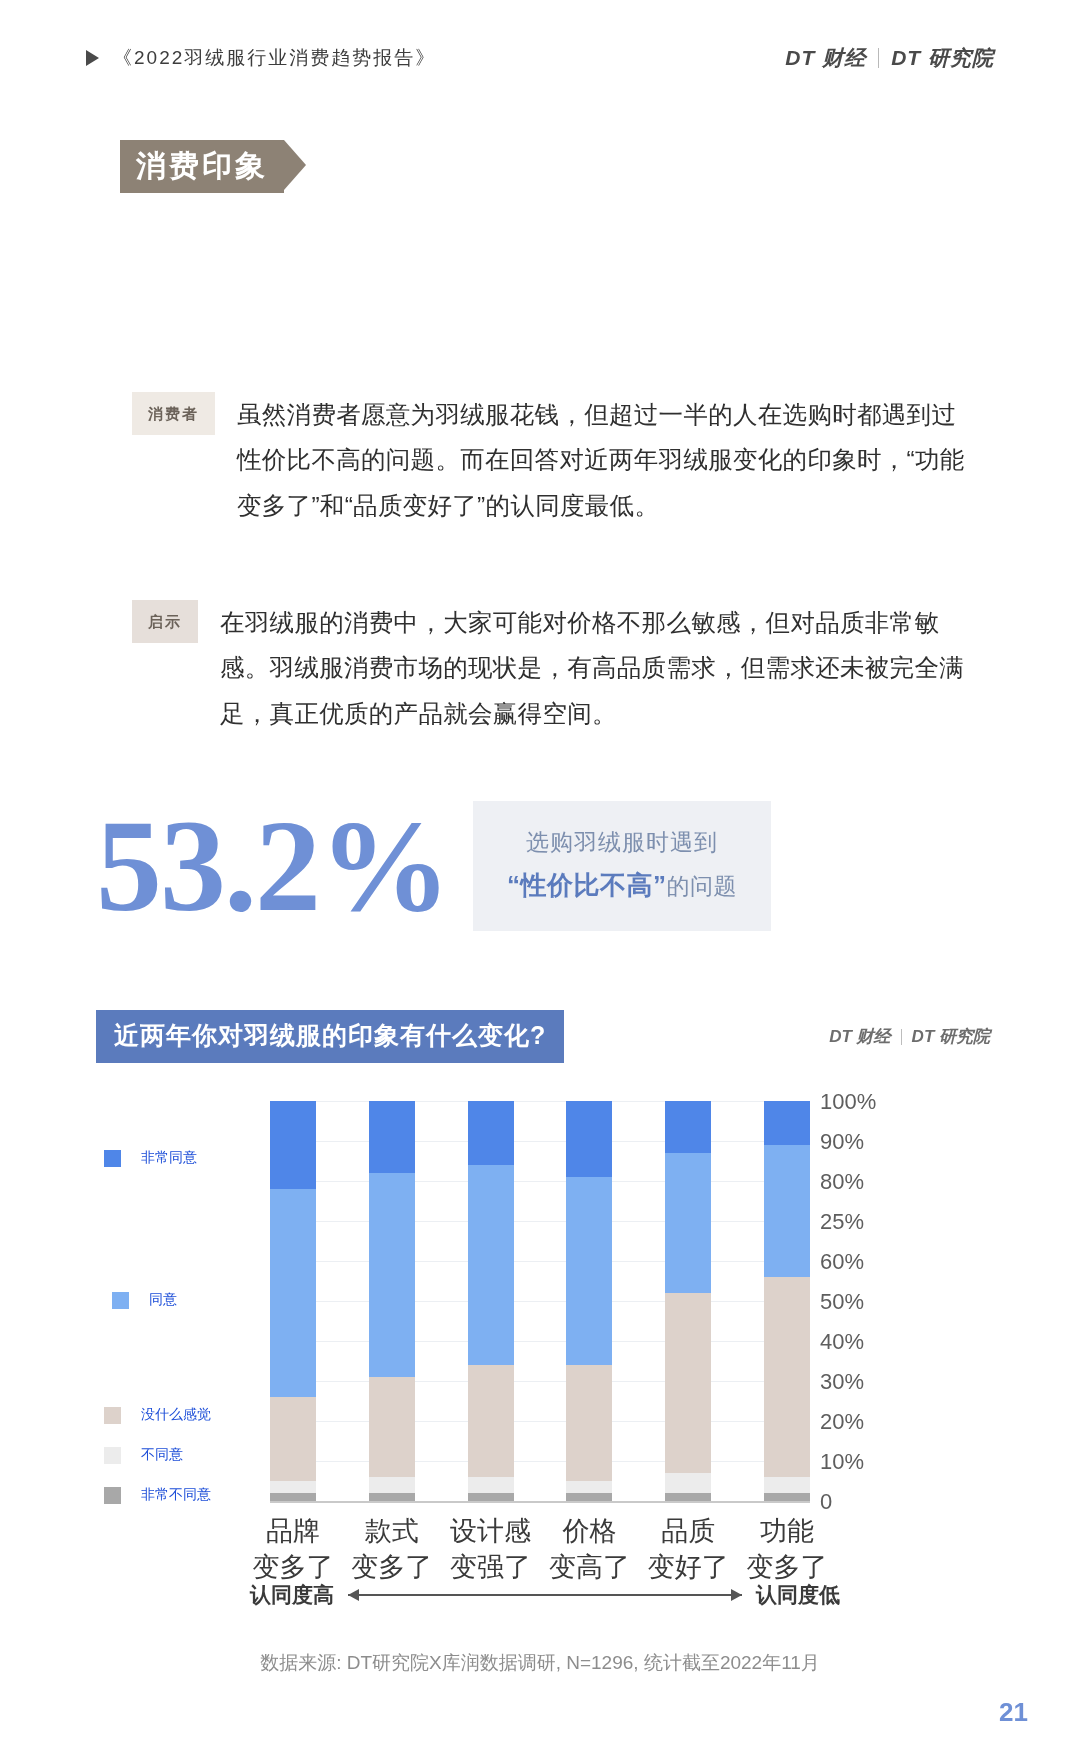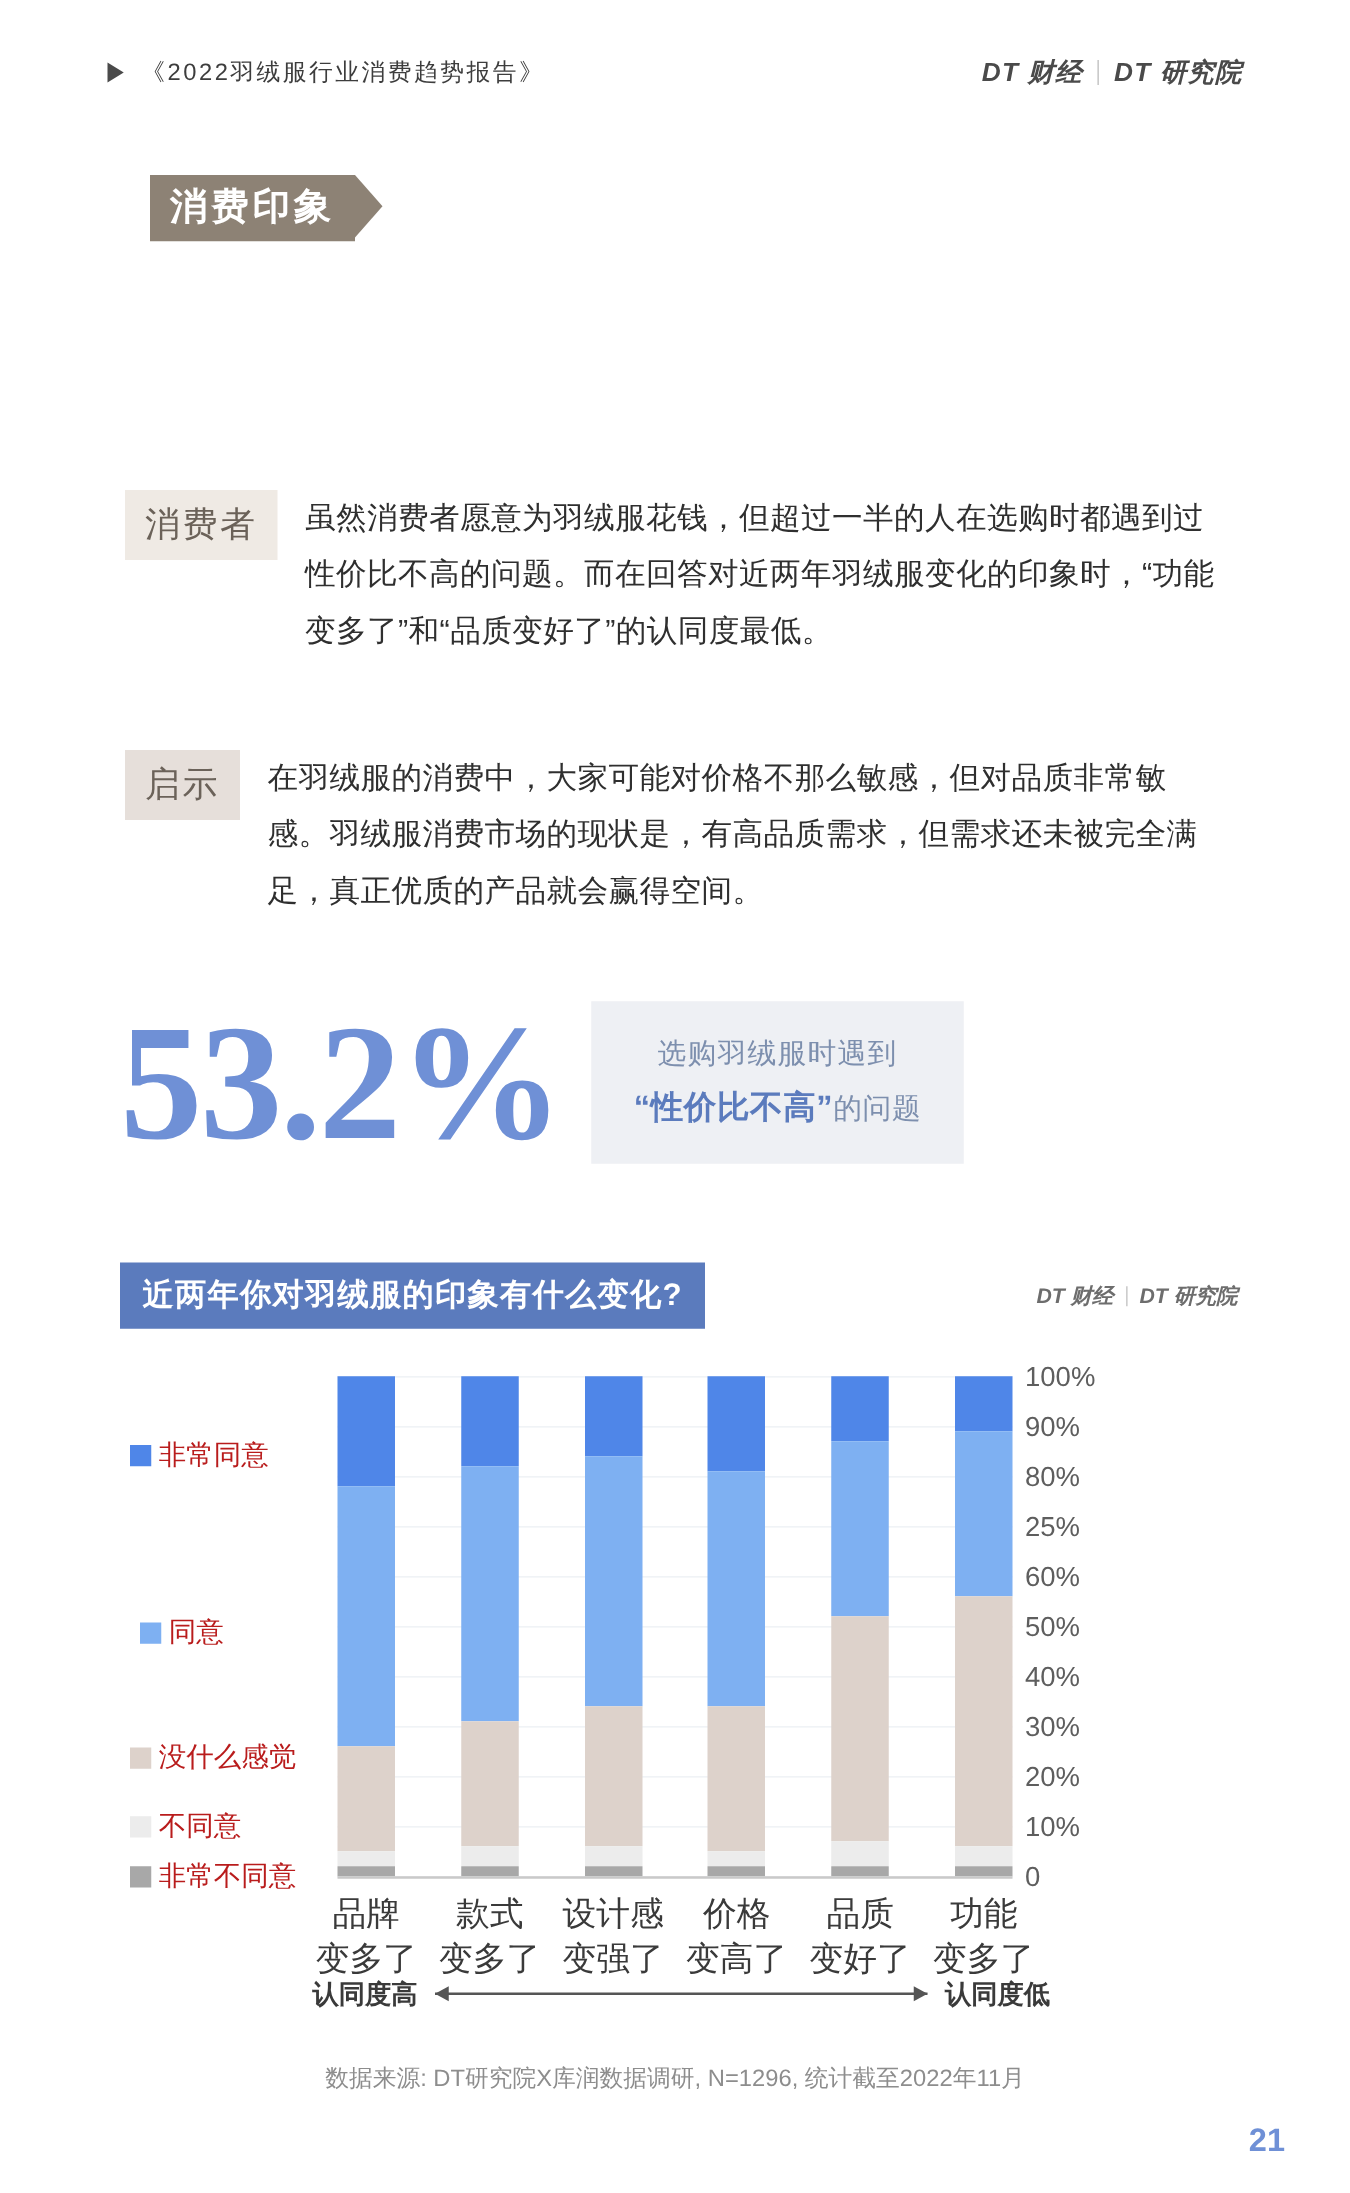--- a/index.html
+++ b/index.html
@@ -91,25 +91,26 @@
   .para-block { position: absolute; left: 100px; width: 880px; }
   .para-row {
     display: flex;
     align-items: flex-start;
     gap: 22px;
   }
   .tag {
     flex: 0 0 auto;
     background: #efeae4;
     color: #6b6259;
-    font-size: 28px;
-    font-weight: normal;
+    font-size: 15px;
+    font-weight: bold;
     letter-spacing: 2px;
     padding: 14px 16px;
     line-height: 1;
+    margin-left: 32px;
   }
   .tag.alt { background: #e6dfda; }
   .para-text {
     font-size: 24.5px;
     line-height: 1.85;
     color: #2f2f2f;
     letter-spacing: 0.3px;
     flex: 1;
   }
 
@@ -248,22 +249,22 @@
     text-align: center;
     font-size: 27px;
     line-height: 1.35;
     color: #3a3a3a;
   }
 
   
   .legend { position: absolute; left: 104px; top: 0; width: 170px; height: 400px; }
   .leg-item {
     position: absolute;
-    display: flex; align-items: center; gap: 6px;
-    font-size: 22px; color: #b91c1c;
+    display: flex; align-items: center; gap: 20px;
+    font-size: 14px; color: #1d4ed8;
     white-space: nowrap;
   }
   .leg-swatch { width: 17px; height: 17px; display: inline-block; }
 
   
   .axis-note {
     position: absolute;
     top: 480px;
     left: 250px;
     width: 590px;
@@ -466,21 +467,21 @@
       </div>
     <div class="legend" id="legend">
         <div class="leg-item" style="top: 48px; left: 0px;">
           <span class="leg-swatch" style="background: rgb(79, 134, 232);"></span>
           <span>非常同意</span>
         </div>
         <div class="leg-item" style="top: 190px; left: 8px;">
           <span class="leg-swatch" style="background: rgb(126, 176, 242);"></span>
           <span>同意</span>
         </div>
-        <div class="leg-item" style="top: 290px; left: 0px;">
+        <div class="leg-item" style="top: 305px; left: 0px;">
           <span class="leg-swatch" style="background: rgb(221, 210, 203);"></span>
           <span>没什么感觉</span>
         </div>
         <div class="leg-item" style="top: 345px; left: 0px;">
           <span class="leg-swatch" style="background: rgb(236, 236, 236);"></span>
           <span>不同意</span>
         </div>
         <div class="leg-item" style="top: 385px; left: 0px;">
           <span class="leg-swatch" style="background: rgb(168, 168, 168);"></span>
           <span>非常不同意</span>

